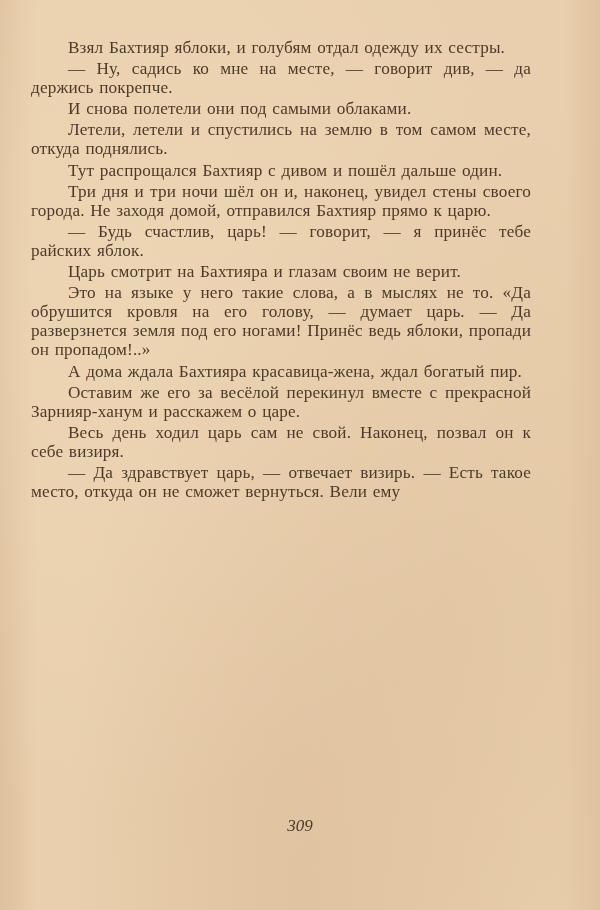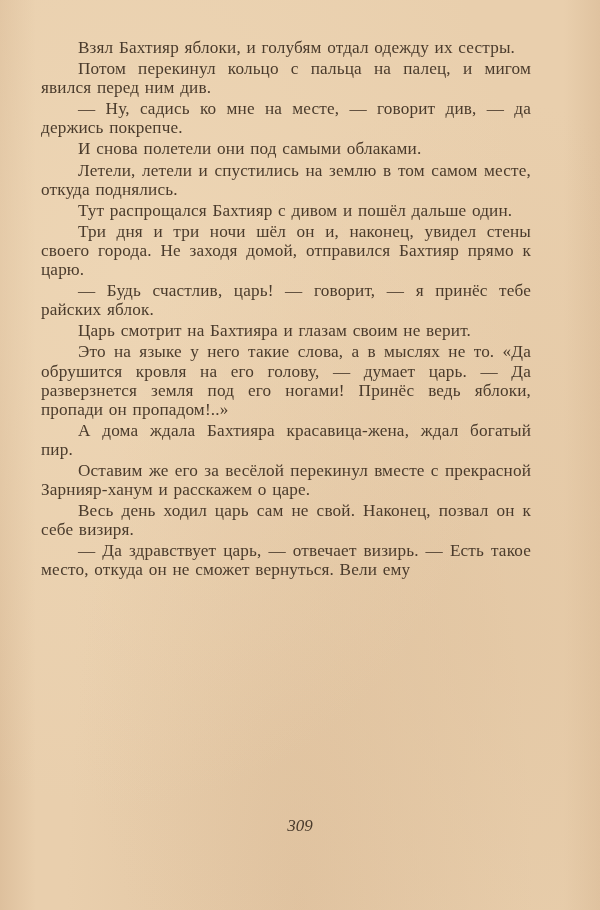--- a/index.html
+++ b/index.html
@@ -24,21 +24,21 @@
       top: 38px;
       width: 506px;
       font-family: "Liberation Serif", "DejaVu Serif", serif;
       font-size: 17.2px;
       line-height: 19.1px;
       color: #4a3b2c;
       letter-spacing: 0.15px;
       word-spacing: 1.2px;
     }
     .para {
-      margin: 0 0 2px 16px;
+      margin: 0 0 2px 6px;
       text-indent: 37px;
       text-align: justify;
       text-align-last: left;
       hyphens: manual;
     }
     .page-number {
       position: absolute;
       left: 0;
       width: 600px;
       top: 816px;
@@ -47,21 +47,20 @@
       font-style: italic;
       font-size: 17px;
       color: #4a3b2c;
     }
   </style>
 </head>
 <body>
 
 <div class="page">
   <p class="para">Взял Бахтияр яблоки, и голубям отдал одежду их сестры.</p>
-  <p class="para">Потом перекинул кольцо с пальца на палец, и ми­гом явился перед ним див.</p>
   <p class="para">— Ну, садись ко мне на месте, — говорит див, — да держись покрепче.</p>
   <p class="para">И снова полетели они под самыми облаками.</p>
   <p class="para">Летели, летели и спустились на землю в том самом месте, откуда поднялись.</p>
   <p class="para">Тут распрощался Бахтияр с дивом и пошёл дальше один.</p>
   <p class="para">Три дня и три ночи шёл он и, наконец, увидел стены своего города. Не заходя домой, отправился Бахтияр прямо к царю.</p>
   <p class="para">— Будь счастлив, царь! — говорит, — я принёс тебе райских яблок.</p>
   <p class="para">Царь смотрит на Бахтияра и глазам своим не верит.</p>
   <p class="para">Это на языке у него такие слова, а в мыслях не то. «Да обрушится кровля на его голову, — думает царь. — Да разверзнется земля под его ногами! Принёс ведь яблоки, пропади он пропадом!..»</p>
   <p class="para">А дома ждала Бахтияра красавица-жена, ждал бо­гатый пир.</p>
   <p class="para">Оставим же его за весёлой перекинул вместе с пре­красной Зарнияр-ханум и расскажем о царе.</p>

